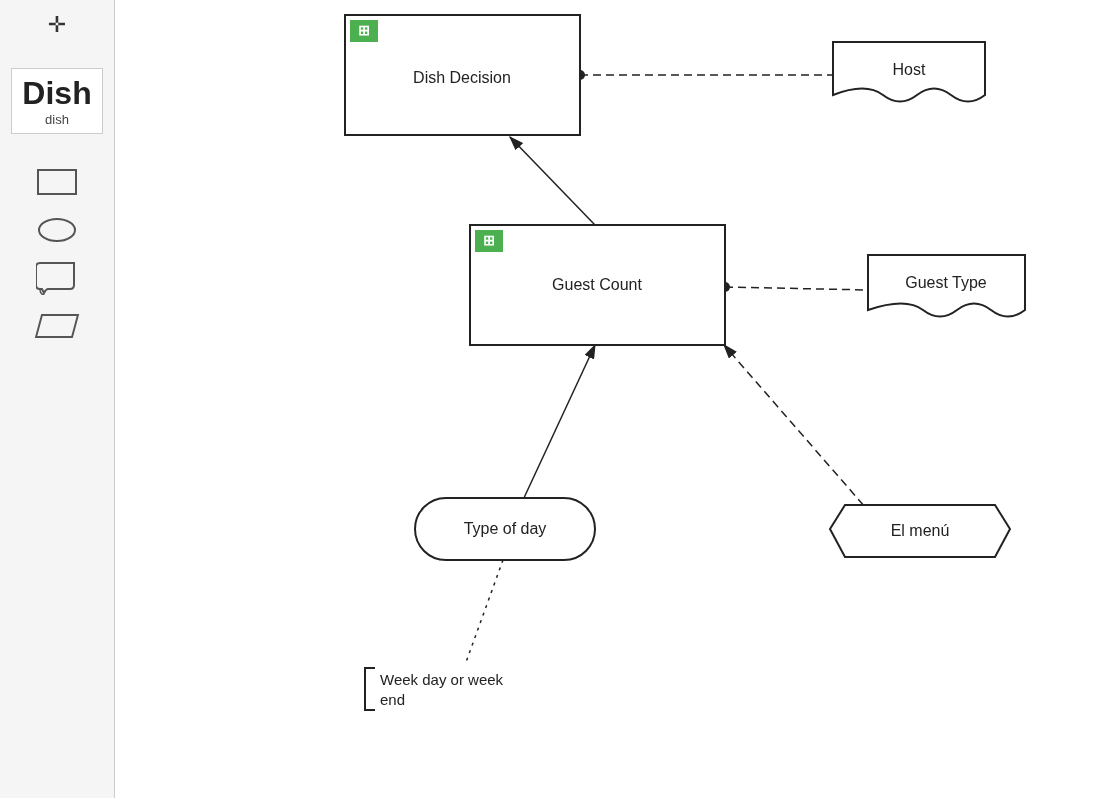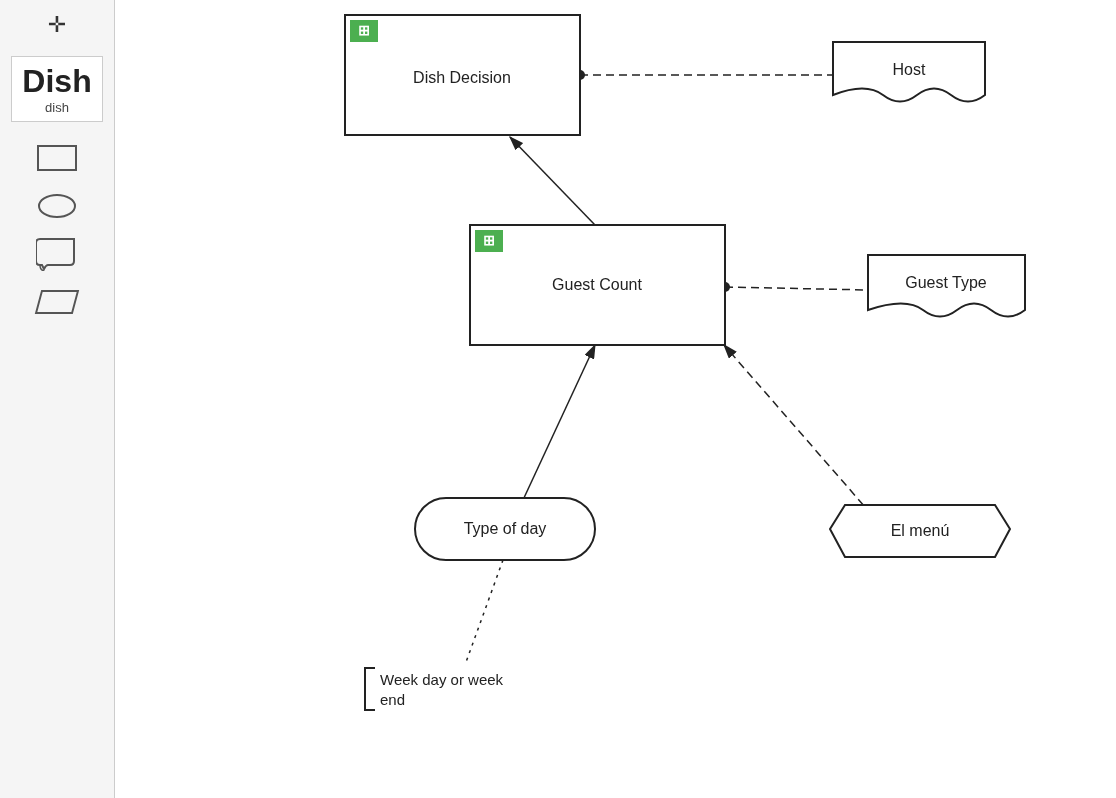--- a/index.html
+++ b/index.html
@@ -91,21 +91,21 @@
       transform: skewX(-15deg);
     }
   </style>
 </head>
 <body>
 
 <div id="toolbar">
   <div class="tool-item">
     <span class="tool-icon" style="font-size:22px; color:#333;">✛</span>
   </div>
-  <div class="tool-item" style="border:1px solid #ccc; padding:6px 10px; background:#fff; margin:8px;">
+  <div class="tool-item" style="border:1px solid #ccc; padding:6px 10px; background:#fff; margin:20px;">
     <span style="font-size:32px; font-weight:bold; color:#222;">Dish</span>
     <span style="font-size:13px; color:#444;">dish</span>
   </div>
   <div class="tool-shape">
     <div class="shape-rect"></div>
   </div>
   <div class="tool-shape">
     <div class="shape-oval"></div>
   </div>
   <div class="tool-shape">

